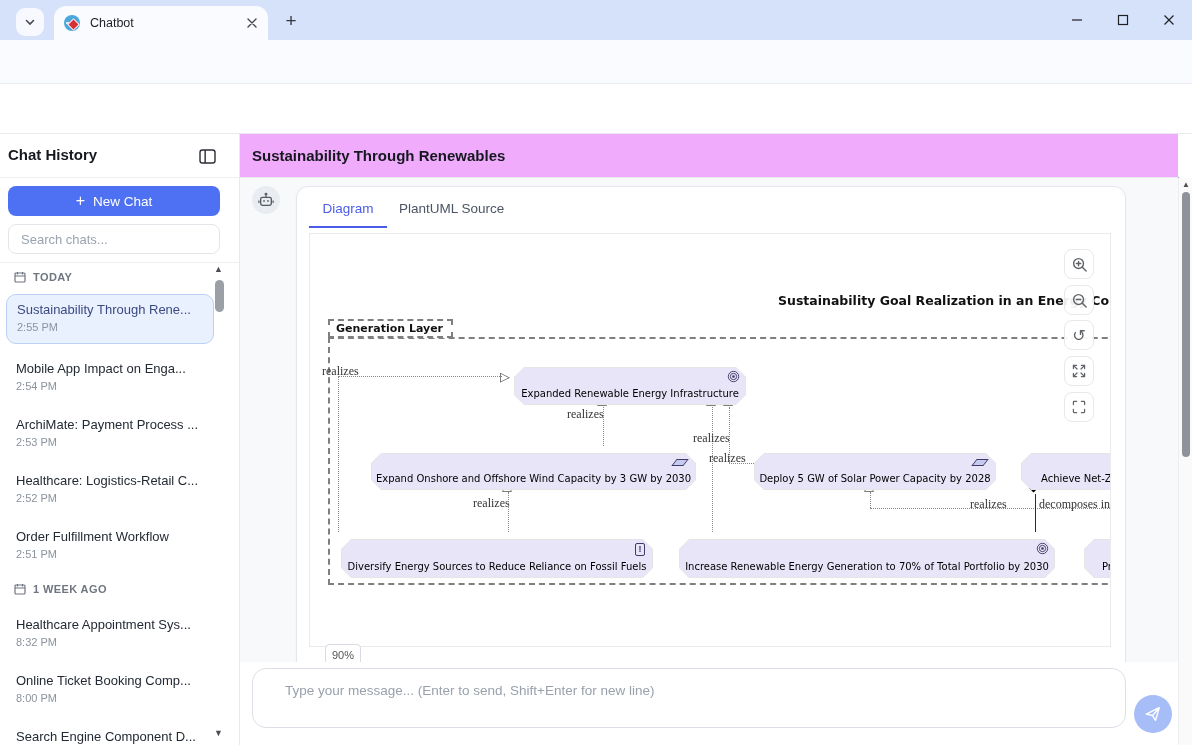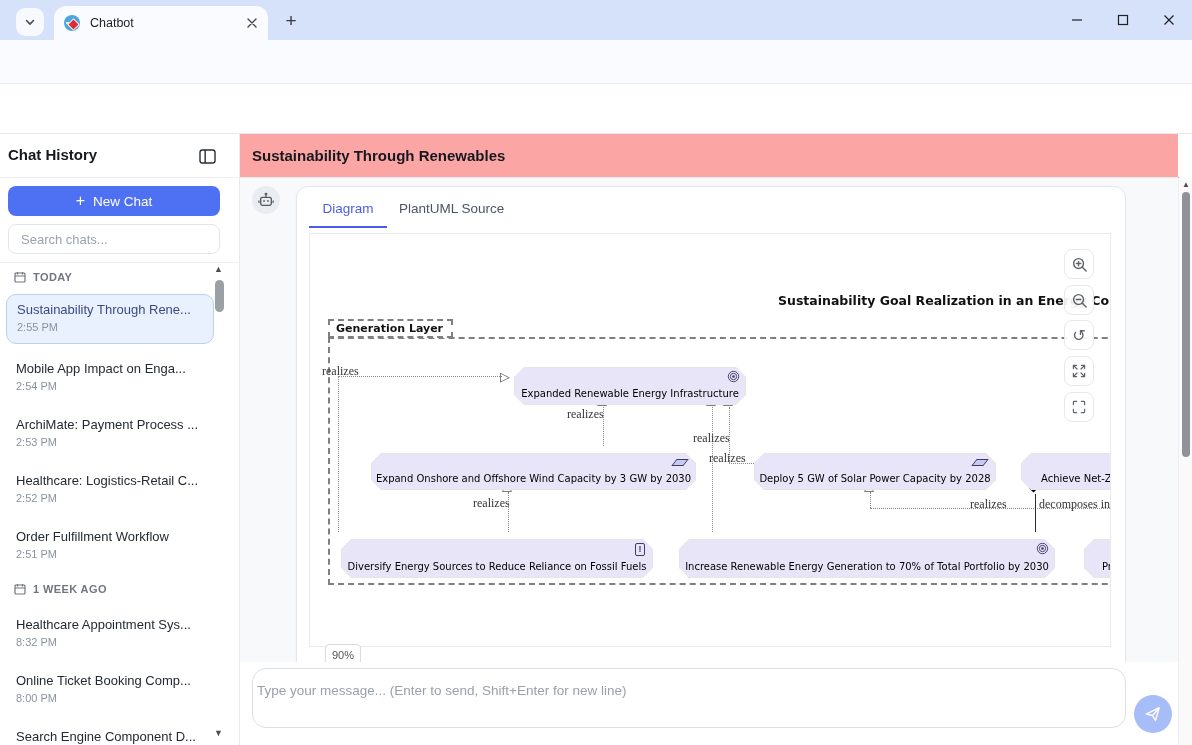--- a/index.html
+++ b/index.html
@@ -67,21 +67,21 @@
   .sitem .t { font-size:13px; color:#242a34; white-space:nowrap; }
   .sitem .tm { font-size:11px; color:#8b939e; margin-top:4px; }
   .sitem.active { left:6px; top:160px; width:208px; height:50px; background:#eaf1fe; border:1px solid #bcd0f7;
     border-radius:10px; padding:7px 10px; }
   .sitem.active .t { color:#3b4a83; }
   .sb-scroll-up  { position:absolute; left:214px; top:130px; font-size:9px; color:#4a4e55; }
   .sb-scroll-dn  { position:absolute; left:214px; top:594px; font-size:9px; color:#4a4e55; }
   .sb-thumb { position:absolute; left:215px; top:146px; width:9px; height:32px; border-radius:5px; background:#9aa0a6; }
 
   
-  .main-titlerow { position:absolute; left:240px; top:134px; width:938px; height:44px; background:#fca5a5; border-bottom:1px solid #e9eaee; }
+  .main-titlerow { position:absolute; left:240px; top:134px; width:938px; height:44px; background:#f0abfc; border-bottom:1px solid #e9eaee; }
   .page-title { position:absolute; left:12px; top:13px; font-size:15px; font-weight:bold; color:#15181e; }
   .content { position:absolute; left:240px; top:178px; width:938px; height:567px; background:#f8f9fb; overflow:hidden; }
   .msg-bot { position:absolute; left:12px; top:8px; width:28px; height:28px; border-radius:50%; background:#e9ecf1;
     display:flex; align-items:center; justify-content:center; color:#555a61; }
   .card { position:absolute; left:56px; top:8px; width:830px; height:600px; background:#fff; border:1px solid #e5e7eb;
     border-radius:12px; box-shadow:0 1px 2px rgba(16,24,40,.05); }
   .tab-diagram { position:absolute; left:12px; top:14px; width:78px; text-align:center; font-size:13.5px; color:#4a5ce8; padding-bottom:12px; }
   .tab-diagram::after { content:""; position:absolute; left:0; right:0; bottom:0; height:2px; background:#4a5ce8; }
   .tab-source { position:absolute; left:102px; top:14px; font-size:13.5px; color:#4b5563; }
   .viewport { position:absolute; left:12px; top:46px; width:802px; height:414px; background:#fff; border:1px solid #e8eaed; overflow:hidden; }
@@ -118,21 +118,21 @@
   .ediam { position:absolute; font-size:12px; line-height:1; color:#000; }
   .elbl { position:absolute; font-size:12px; color:#333; font-family:Liberation Serif, serif; white-space:nowrap; }
 
   .zbtn { position:absolute; left:767px; width:30px; height:30px; border-radius:8px; background:rgba(255,255,255,.92);
     border:1px solid #e6e8ec; color:#5f6368; display:flex; align-items:center; justify-content:center; }
   .zoom-badge { position:absolute; left:28px; top:457px; width:36px; height:22px; border:1px solid #d8dbe1; border-radius:4px;
     background:#fff; font-size:11px; color:#555; display:flex; align-items:center; justify-content:center; }
 
   .composer { position:absolute; left:0; bottom:0; width:938px; height:83px; background:#fff; z-index:6; }
   .composer textarea { position:absolute; left:12px; top:6px; width:874px; height:60px; border:1px solid #dcdfe5; border-radius:14px;
-    padding:14px 4px; font-size:13.5px; font-family:inherit; color:#333; resize:none; outline:none; }
+    padding:14px 32px; font-size:13.5px; font-family:inherit; color:#333; resize:none; outline:none; }
   .composer textarea::placeholder { color:#99a1ac; }
   .send-btn { position:absolute; left:894px; top:33px; width:38px; height:38px; border-radius:50%; background:#a7bdf8;
     border:none; display:flex; align-items:center; justify-content:center; }
 
   
   .pg-scroll { position:absolute; left:1178px; top:178px; width:14px; height:567px; background:#fafafb; border-left:1px solid #edeef0; }
   .pg-up { position:absolute; left:3px; top:2px; font-size:8px; color:#4a4e55; }
   .pg-thumb { position:absolute; left:3px; top:14px; width:8px; height:265px; border-radius:4px; background:#8f9399; }
 </style>
 </head>

